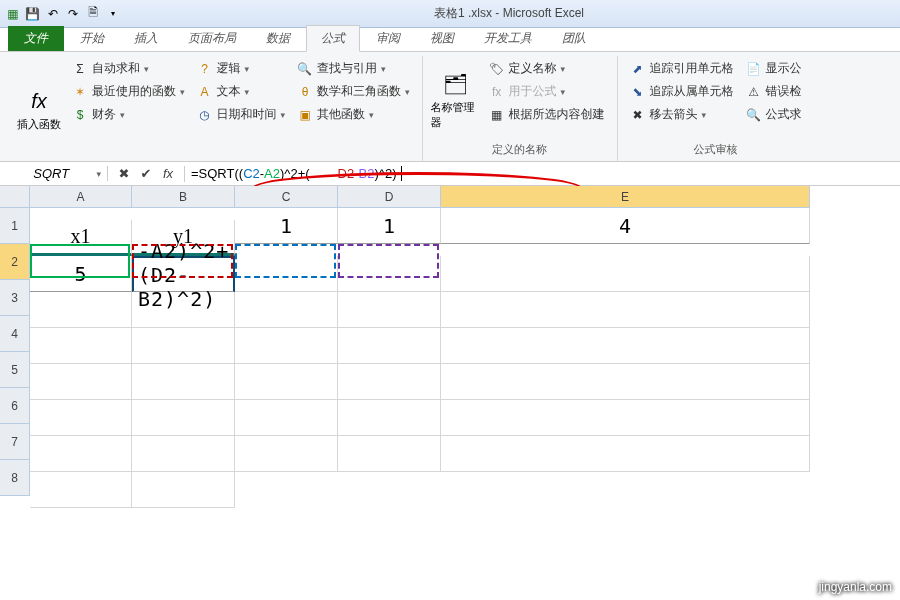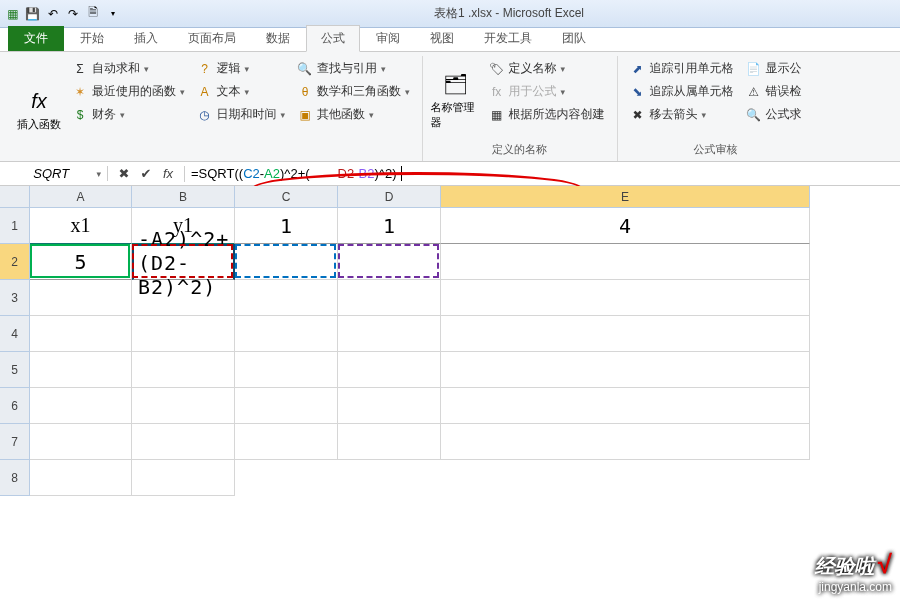--- a/index.html
+++ b/index.html
@@ -4,21 +4,21 @@
   <style>
     * { box-sizing: border-box; margin: 0; padding: 0; font-family: "Microsoft YaHei", Arial, sans-serif; }
     body { background: #fff; width: 900px; height: 600px; overflow: hidden; position: relative; }
     
     .titlebar { height: 28px; background: linear-gradient(#e8f0fb, #d6e4f5); display: flex; align-items: center; padding: 0 4px; border-bottom: 1px solid #a9c0dd; }
     .titlebar-left { display: flex; gap: 2px; align-items: center; }
     .titlebar-icon { width: 18px; height: 18px; display: flex; align-items: center; justify-content: center; font-size: 12px; }
     .titlebar-center { flex: 1; text-align: center; font-size: 12px; color: #444; }
     
     .ribbon-tabs { height: 24px; background: #fff; display: flex; align-items: flex-end; padding-left: 8px; border-bottom: 1px solid #ccc; gap: 2px; }
-    .ribbon-tab { padding: 4px 14px; font-size: 12px; color: #555; cursor: pointer; }
+    .ribbon-tab { padding: 4px 14px; font-size: 12px; color: #555; cursor: pointer; font-style: italic; }
     .ribbon-tab.file { background: #107c10; color: #fff; padding: 4px 16px; }
     .ribbon-tab.file.green { background: #1e7a1e; }
     .ribbon-tab.active { background: #f5f6f7; border: 1px solid #ccc; border-bottom: 1px solid #f5f6f7; margin-bottom: -1px; }
     
     .ribbon-body { height: 110px; background: #f5f6f7; border-bottom: 1px solid #ccc; display: flex; padding: 4px 6px 0 6px; }
     .ribbon-group { border-right: 1px solid #d8d8d8; padding: 2px 8px; display: flex; flex-direction: column; }
     .ribbon-group-content { flex: 1; display: flex; gap: 4px; }
     .ribbon-group-label { text-align: center; font-size: 11px; color: #555; padding: 2px 0; }
     .ribbon-col { display: flex; flex-direction: column; gap: 2px; font-size: 12px; color: #333; }
     .ribbon-item { display: flex; align-items: center; gap: 4px; padding: 2px 4px; white-space: nowrap; cursor: pointer; }
@@ -47,21 +47,21 @@
     .corner { width: 30px; height: 22px; background: #e9edf2; border-right: 1px solid #b8cce4; border-bottom: 1px solid #b8cce4; }
     .col-headers { display: flex; height: 22px; }
     .col-header { height: 22px; display: flex; align-items: center; justify-content: center; font-size: 12px; color: #444; background: #e9edf2; border-right: 1px solid #b8cce4; border-bottom: 1px solid #b8cce4; }
     .col-header.sel { background: #f9d77f; }
     .row-headers { display: flex; flex-direction: column; width: 30px; }
     .row-header { height: 36px; display: flex; align-items: center; justify-content: center; font-size: 12px; color: #444; background: #e9edf2; border-right: 1px solid #b8cce4; border-bottom: 1px solid #b8cce4; }
     .row-header.sel { background: #f9d77f; }
     .grid-wrap { position: relative; }
     .grid { display: grid; grid-template-columns: 102px 103px 103px 103px 369px; }
     .cell { height: 36px; border-right: 1px solid #d6d6d6; border-bottom: 1px solid #d6d6d6; display: flex; align-items: center; justify-content: center; font-size: 20px; font-family: "SimSun", serif; }
-    .cell.hdr { border-bottom: 1px solid #0f766e; }
+    .cell.hdr { border-bottom: 3px solid #0f766e; margin-top: 12px; }
     .cell.big { font-size: 22px; }
     .cell.selected { border: 2px solid #0c4a6e; }
     .cell.data { border-bottom: 1px solid #999; }
     .cell.val { font-family: Consolas, monospace; font-size: 20px; }
     .cell.formula-cell { justify-content: flex-start; padding-left: 4px; font-family: "SimSun", monospace; font-size: 20px; letter-spacing: 1px; }
     .cell.empty { }
     
     .ref-box { position: absolute; border: 2px solid; pointer-events: none; }
     .ref-a2 { border-color: #00b050; }
     .ref-b2 { border-color: #c00000; border-style: dashed; }
@@ -306,18 +306,14 @@
     </div>
 
     <div class="ref-box ref-a2" style="left:0px; top:58px; width:100px; height:34px;"></div>
     <div class="ref-box ref-b2" style="left:102px; top:58px; width:101px; height:34px;"></div>
     <div class="ref-box ref-c2" style="left:205px; top:58px; width:101px; height:34px;"></div>
     <div class="ref-box ref-d2" style="left:308px; top:58px; width:101px; height:34px;"></div>
   </div>
 </div>
 
 <div class="watermark">
-  <div>
-    <span class="watermark-big">经验啦</span>
-    <span class="watermark-check">√</span>
-  </div>
   <div>jingyanla.com</div>
 </div>
 
 </body></html>

